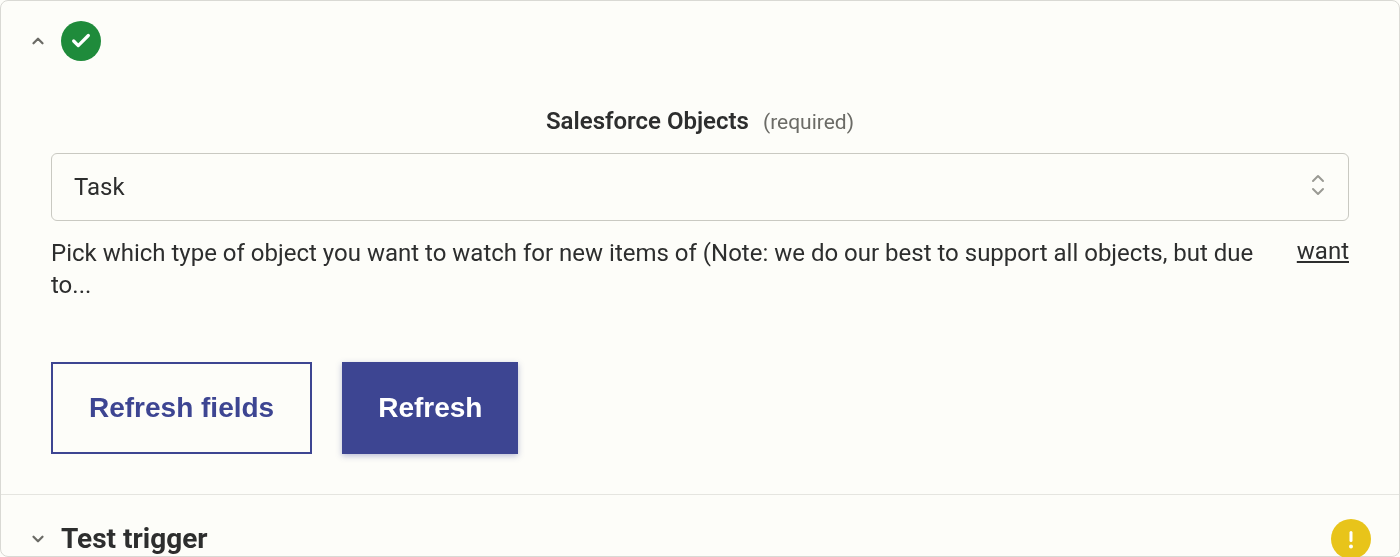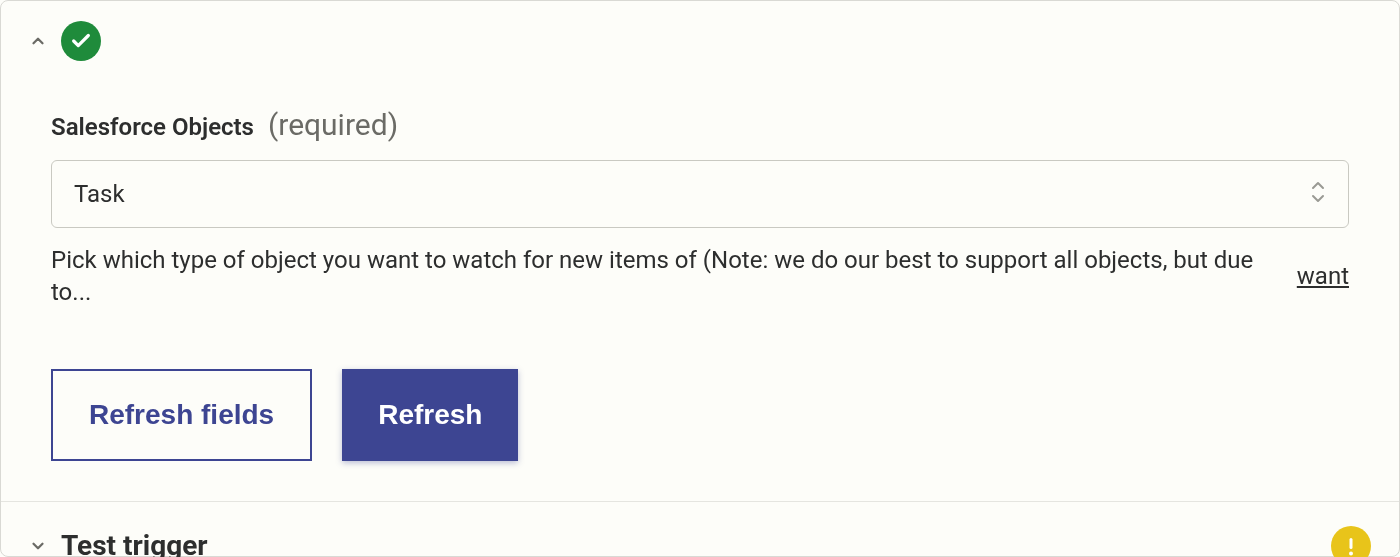--- a/index.html
+++ b/index.html
@@ -69,28 +69,29 @@
       color: #fff;
     }
     .section-body {
       padding: 34px 50px 40px 50px;
     }
     .field-label-row {
       display: flex;
       align-items: baseline;
       gap: 14px;
       margin-bottom: 18px;
+      justify-content: center;
     }
     .field-label {
       font-size: 24px;
       font-weight: 600;
       color: #2d2e2e;
     }
     .field-required {
-      font-size: 30px;
+      font-size: 21px;
       font-weight: 400;
       color: #6b6b66;
     }
     .select-wrap {
       position: relative;
       width: 100%;
     }
     .select {
       width: 100%;
       height: 68px;
@@ -107,21 +108,21 @@
     .select-chevrons {
       position: absolute;
       right: 22px;
       top: 50%;
       transform: translateY(-50%);
       color: #9a9a94;
       pointer-events: none;
     }
     .help-row {
       display: flex;
-      align-items: center;
+      align-items: flex-start;
       gap: 20px;
       margin-top: 16px;
     }
     .help-text {
       font-size: 24px;
       color: #2d2e2e;
       flex: 1;
       line-height: 1.35;
     }
     .more-link {

